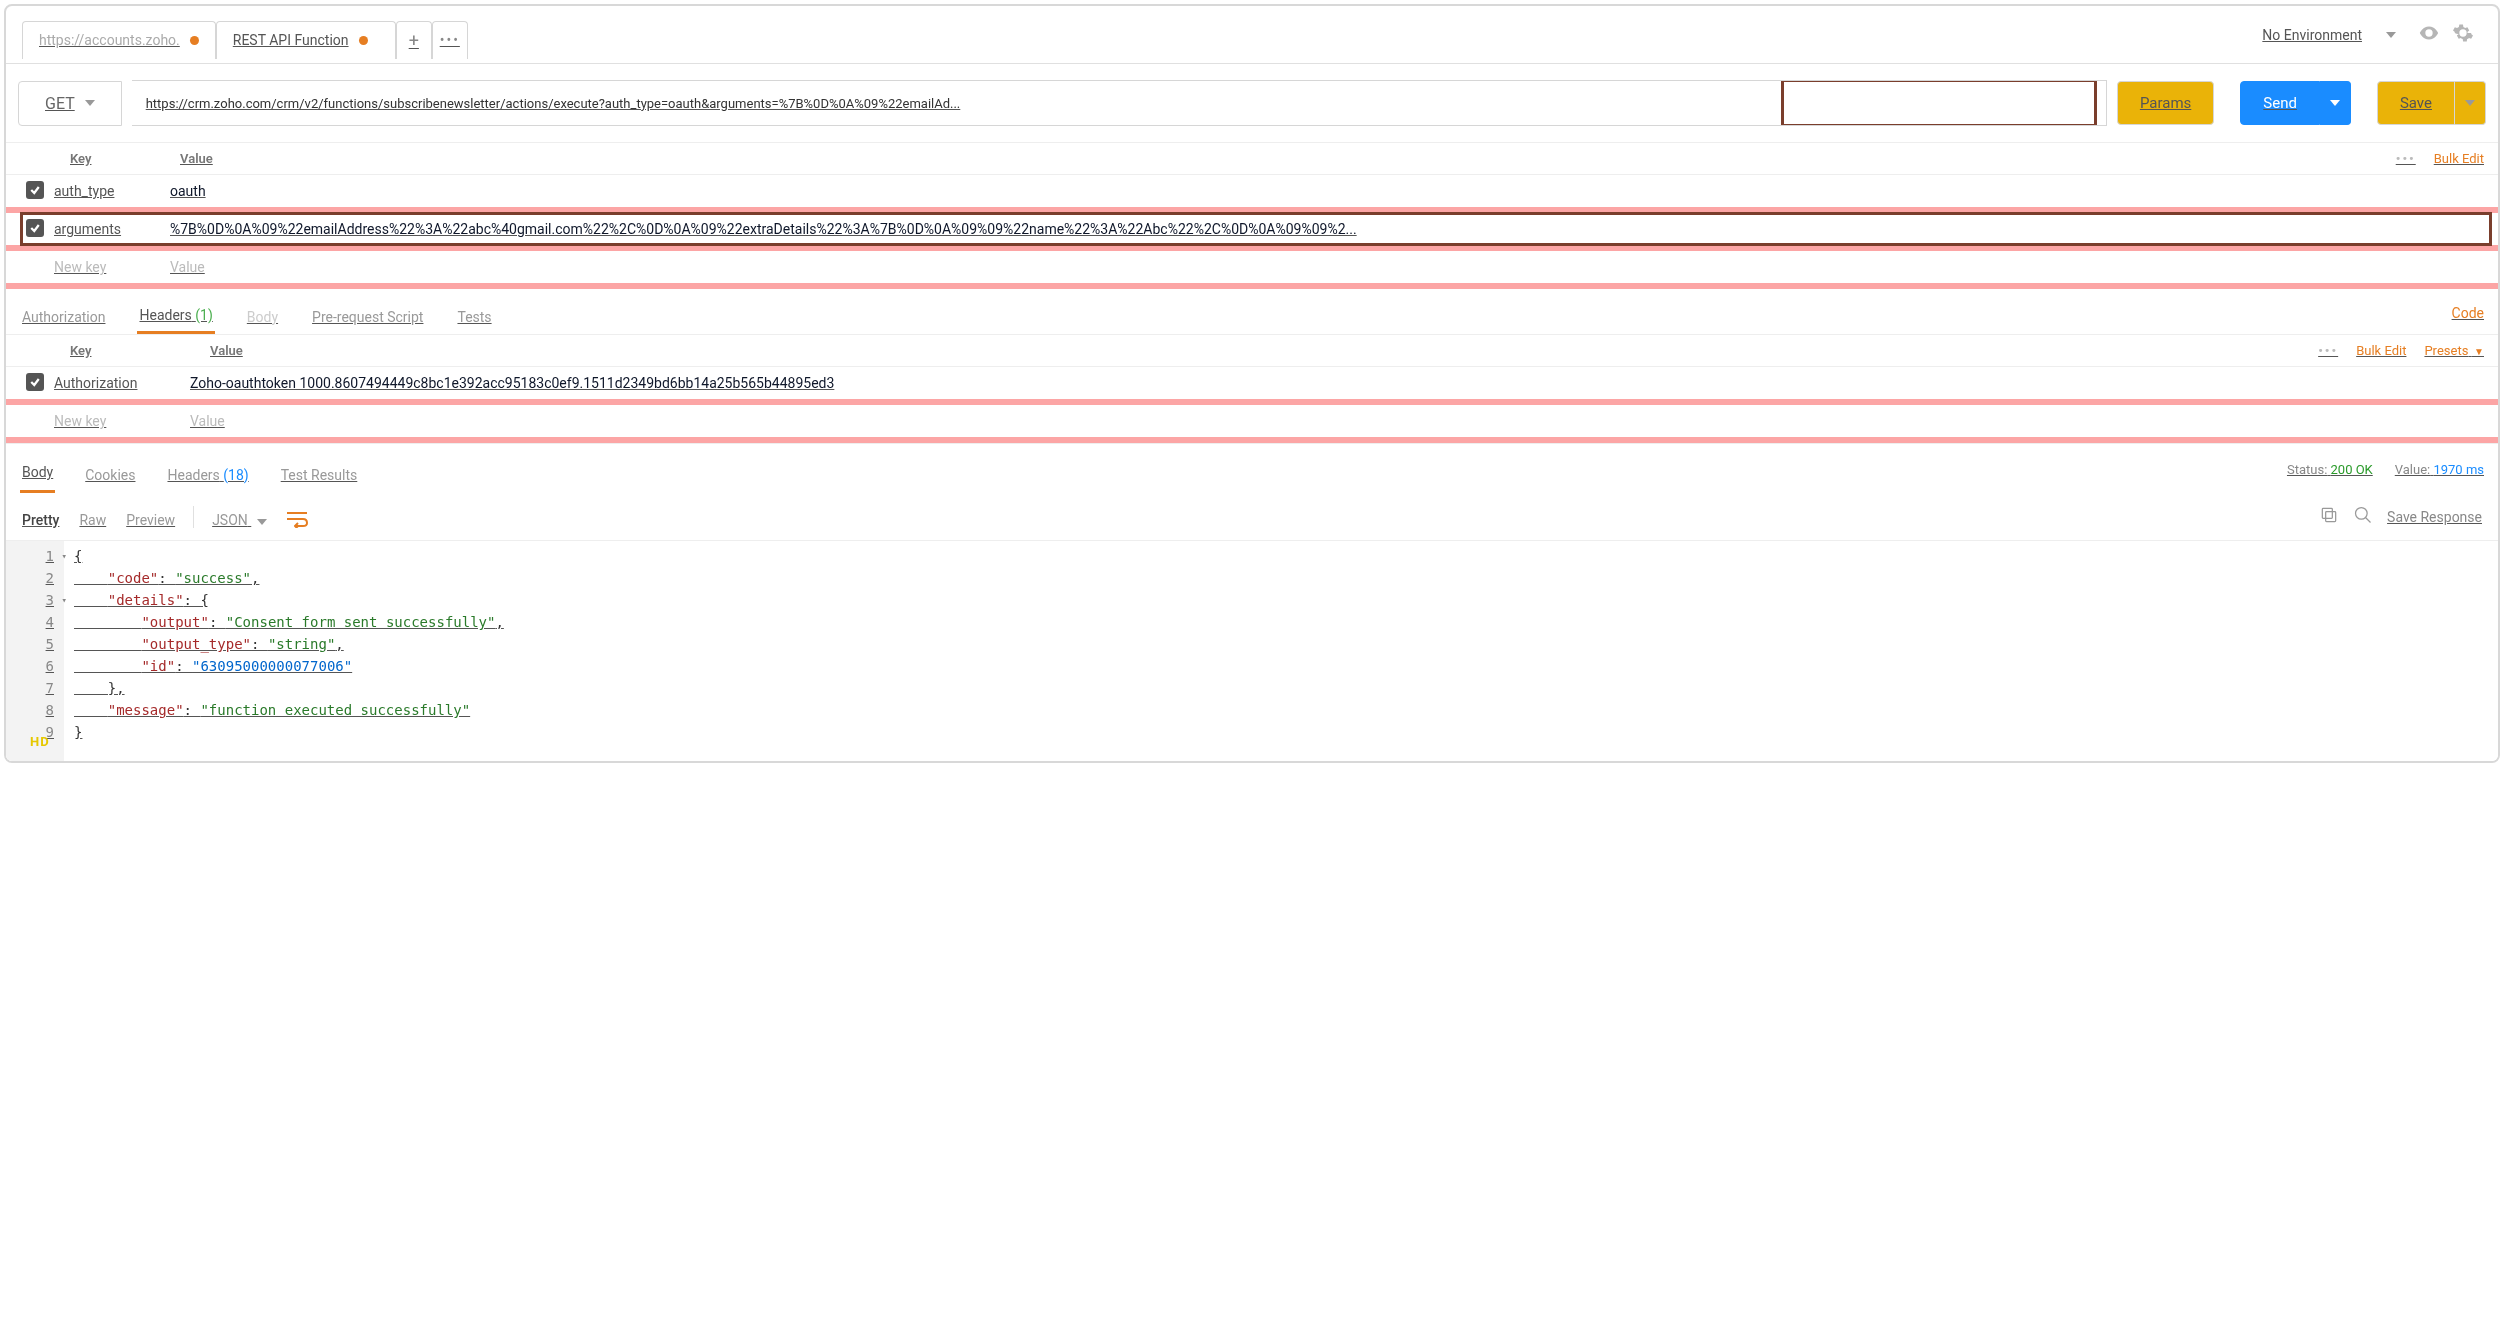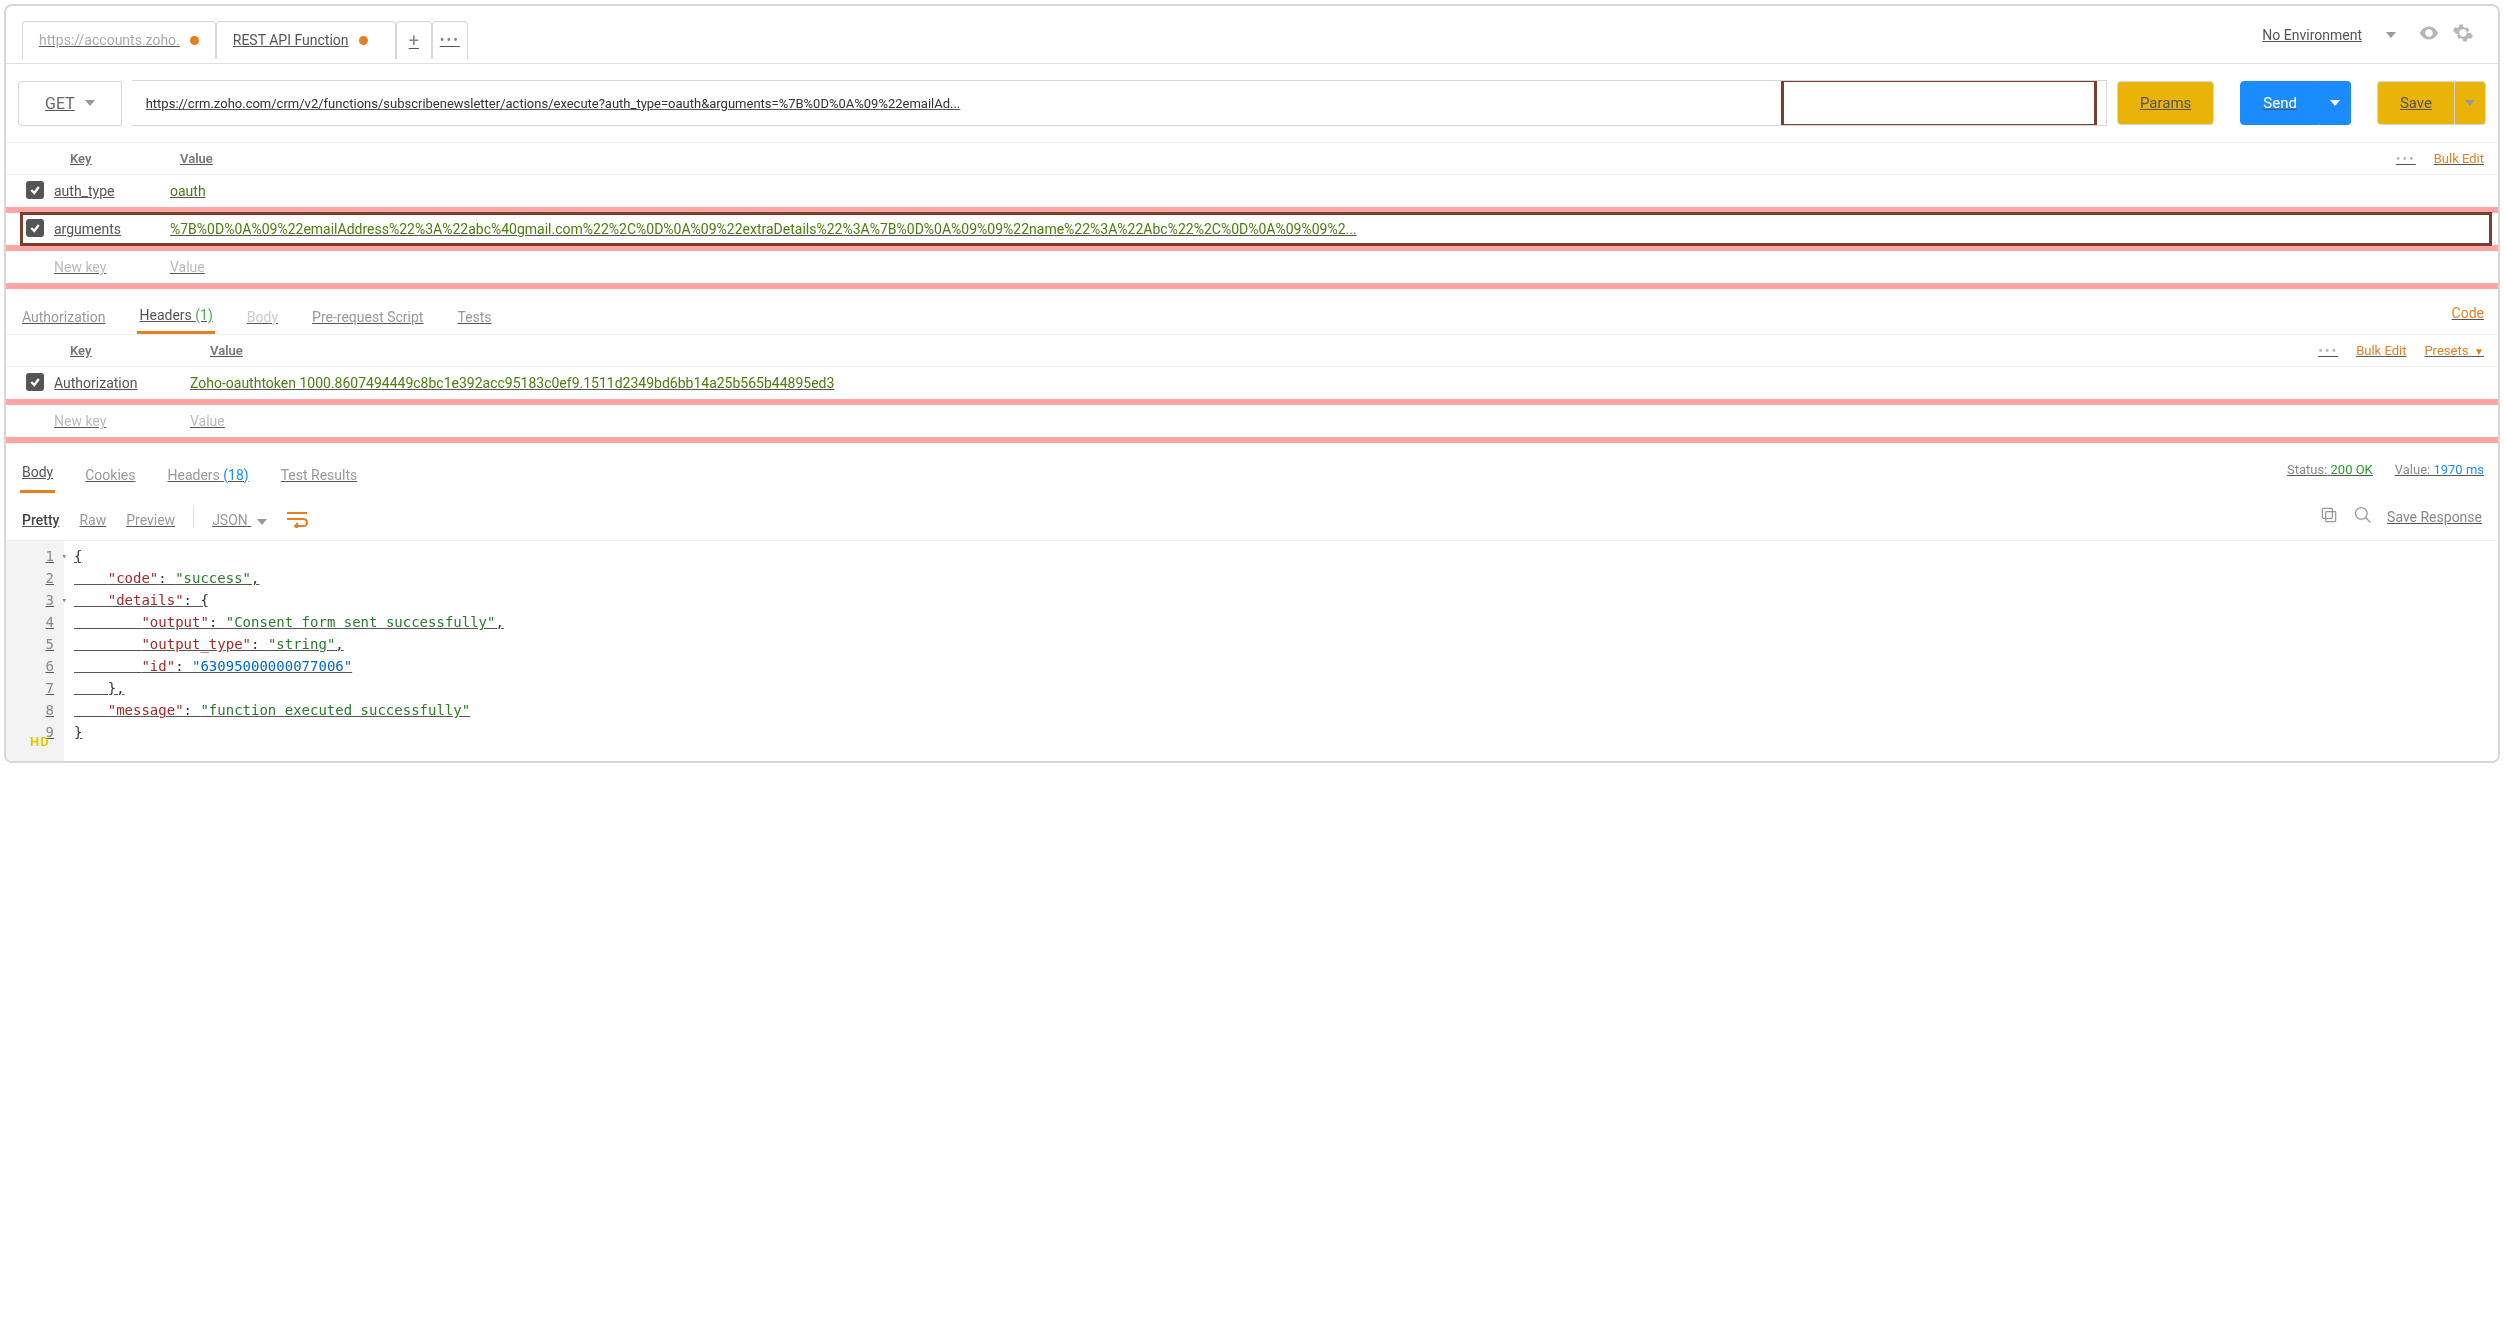--- a/index.html
+++ b/index.html
@@ -33,21 +33,21 @@
 .btn-group .btn:first-child { border-radius:4px 0 0 4px;margin-left:16px;}
 
 
 .kv-header { display:flex; padding:8px 14px 8px 64px; border-bottom:1px solid #eee; color:#777; font-size:13px;}
 .kv-header .col-key { width: 110px; font-weight:600;}
 .kv-header .col-val { font-weight:600;}
 .kv-actions { margin-left:auto; display:flex; gap:18px; align-items:center;}
 .kv-row { display:flex; align-items:flex-end; padding:8px 14px; border-bottom:6px solid #fca5a5; height:38px;}
 .kv-row .chk { width:30px; display:flex; justify-content:center;}
 .kv-row .key { width:120px; padding-left:4px; color:#555;}
-.kv-row .val { flex:1; color:#4d7c0f; overflow:hidden; white-space:nowrap; text-overflow:ellipsis;}
+.kv-row .val { flex:1; color:#0f172a; overflow:hidden; white-space:nowrap; text-overflow:ellipsis;}
 .kv-row.placeholder .key, .kv-row.placeholder .val { color:#bbb; }
 .kv-row.highlighted { position:relative; }
 .kv-row.highlighted::after { content:''; position:absolute; left:14px; right:6px; top:-1px; bottom:-1px; border:3px solid #7a3e2c; pointer-events:none;}
 .checkbox { width:18px; height:18px; background:#555; border-radius:3px; display:flex; align-items:center; justify-content:center;}
 .checkbox svg { width:12px; height:12px; stroke:#fff; stroke-width:3; fill:none;}
 .dots { letter-spacing:2px; color:#bbb; font-weight:bold;}
 .link-orange { color:#e67e22; }
 
 
 .subtabs { display:flex; gap:30px; padding:10px 14px 0 14px; border-bottom:1px solid #eee; align-items:center;}

